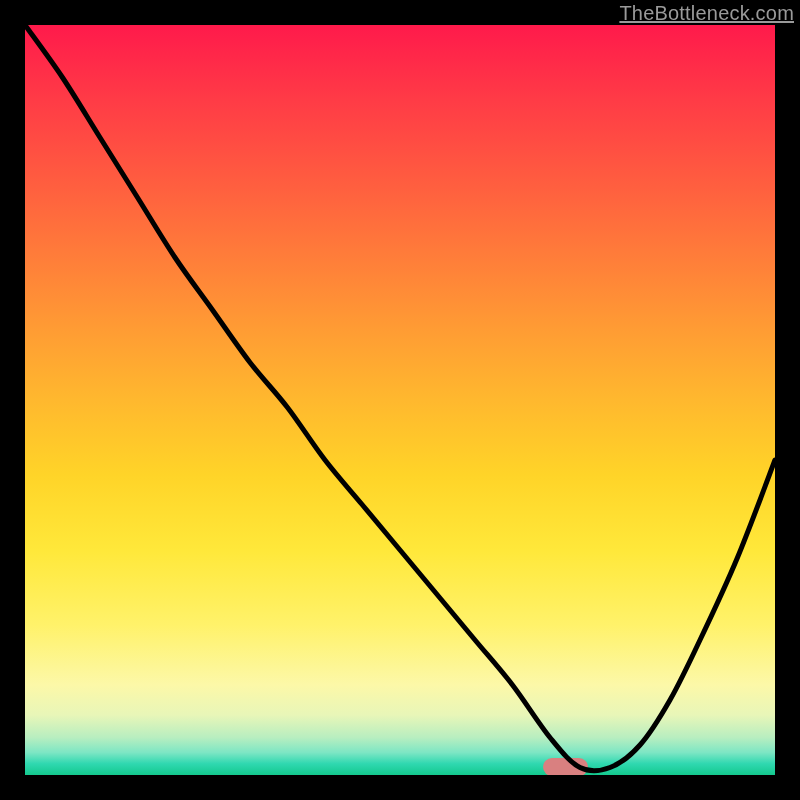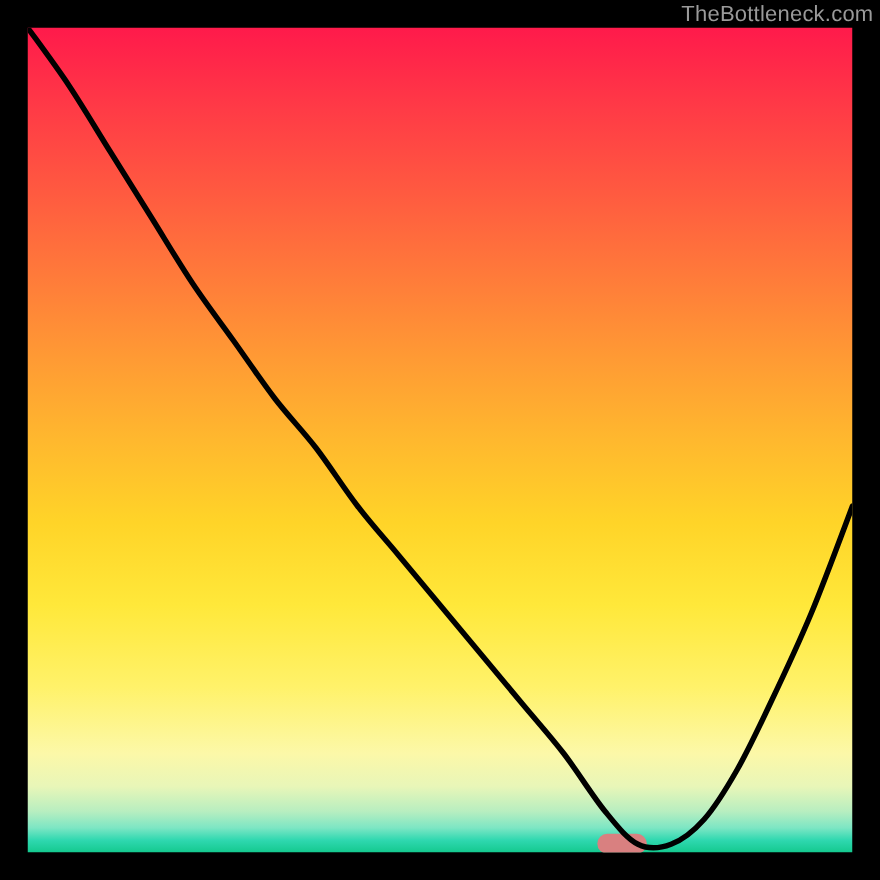--- a/index.html
+++ b/index.html
@@ -56,20 +56,21 @@
     height: 18px;
   }
   .watermark {
     position: absolute;
     top: 2px;
     right: 6px;
     color: #9a9a9a;
     font-size: 20px;
     font-weight: 500;
     letter-spacing: 0.2px;
+    text-decoration: underline;
   }
   svg.curve {
     position: absolute;
     left: 0; top: 0;
     width: 750px;
     height: 750px;
   }
 </style>
 </head>
 <body>

